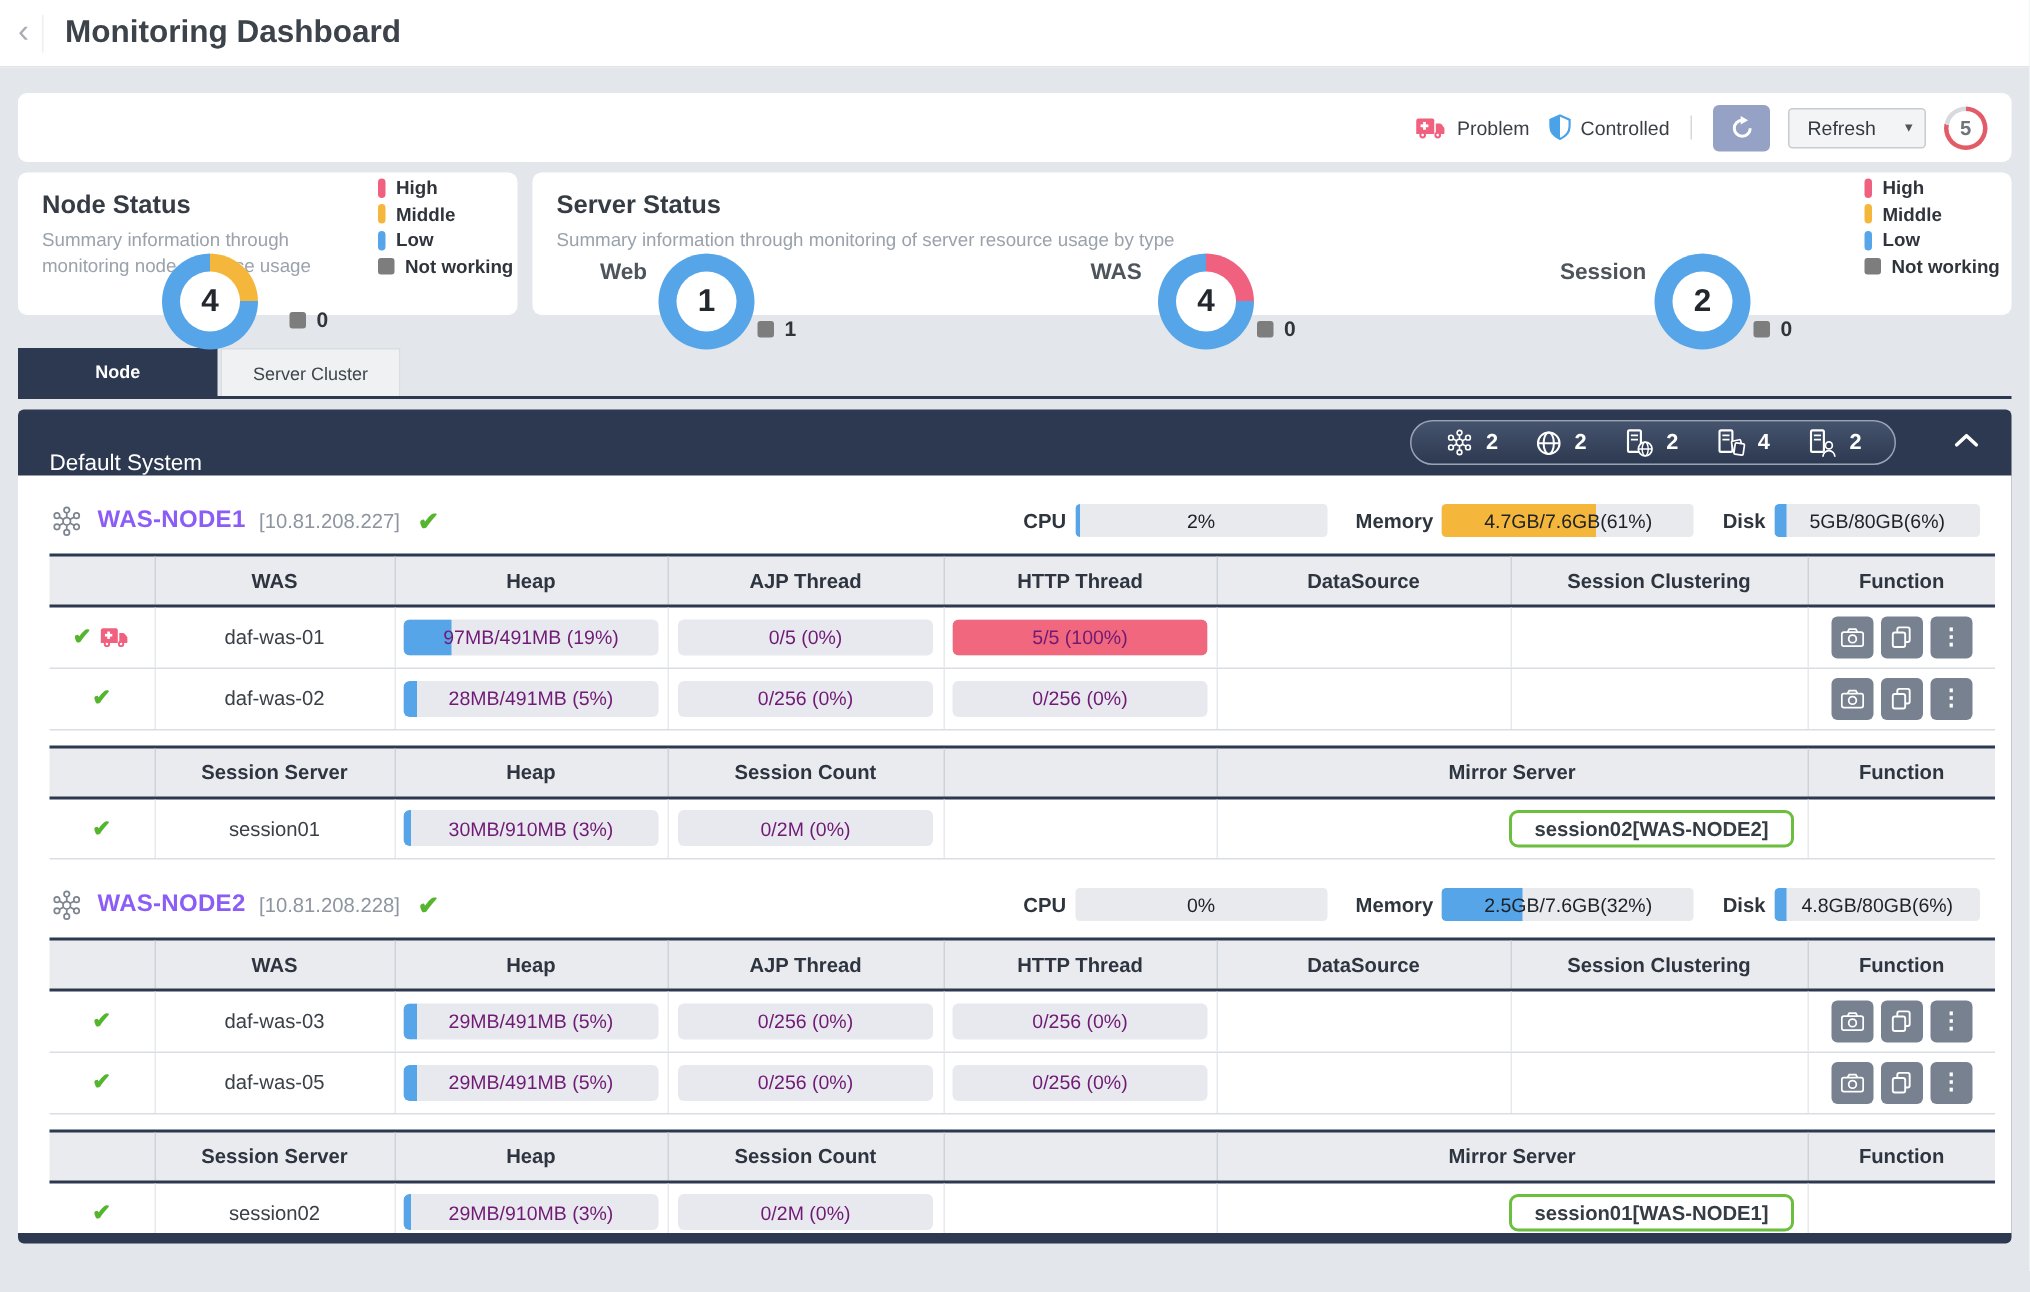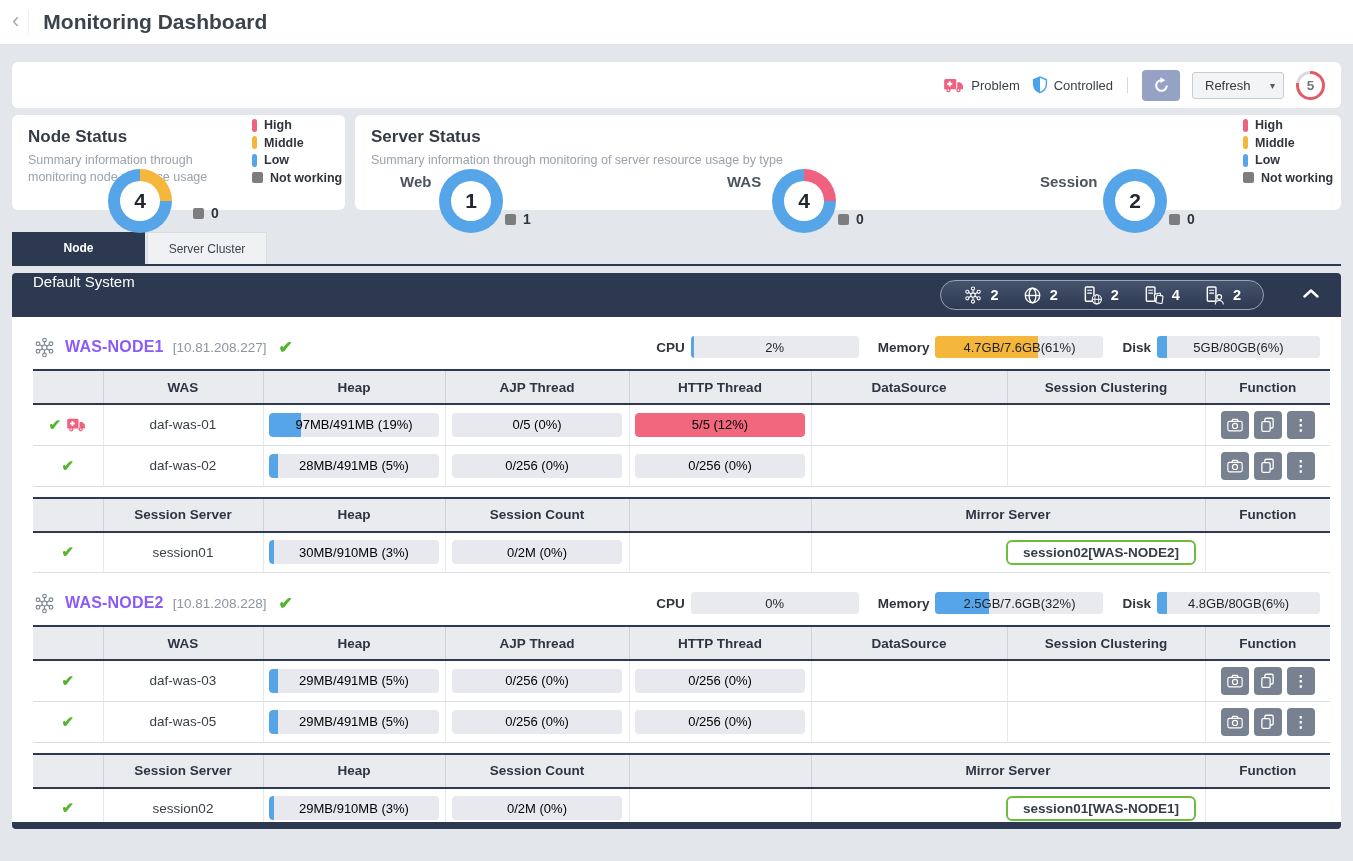--- a/index.html
+++ b/index.html
@@ -52,53 +52,53 @@
 
   
   .tabs { display:flex; height:32px; }
   .tab { height:32px; display:flex; align-items:center; justify-content:center; font-size:12px; cursor:pointer; }
   .tab.active { width:133px; background:#2c3950; color:#fff; font-weight:700; }
   .tab.inactive { width:120px; background:#eff1f3; color:#3f454d; border:1px solid #d9dce1; border-bottom:none; margin-left:2px; }
   .tab-underline { height:2px; background:#2c3950; }
 
   
   .system-panel { margin-top:7px; background:#2c3950; border-radius:4px; height:556px; position:relative; padding-bottom:7px; }
-  .sys-header { height:44px; display:flex; align-items:flex-start; position:relative; padding-left:21px;border-radius:14px; }
+  .sys-header { height:44px; display:flex; align-items:flex-end; position:relative; padding-left:21px;border-radius:14px; }
   .sys-title { color:#fff; font-size:15px; }
   .sys-pill { position:absolute; right:77px; top:7px; height:30px; border-radius:16px; border:1px solid #99a3b6; background:linear-gradient(#46536d,#2c3950); display:flex; align-items:center; gap:24px; padding:0 22px; }
   .counter { display:flex; align-items:center; gap:8px; color:#fff; font-size:14.5px; font-weight:700; }
   .collapse-btn { position:absolute; right:18px; top:12px; background:none; border:none; cursor:pointer; padding:4px; }
   .sys-body { background:#fff; height:505px; padding:8px 21px 0; overflow:hidden; }
 
   
   .node-header { height:44px; display:flex; align-items:center; }
   .node-name { font-size:16px; font-weight:700; color:#8b5cf6; margin-left:9px; letter-spacing:.2px; }
   .node-ip { font-size:13.5px; color:#8d959f; margin-left:9px; }
   .check { color:#56b52e; font-size:15px; font-weight:700; line-height:1; }
   .node-header .check { margin-left:12px; font-size:17px; }
   .gauges { margin-left:auto; display:flex; align-items:center; }
   .g-label { font-size:13.5px; font-weight:700; color:#2f353d; margin-right:6px; }
   .gauge { width:168px; height:22px; background:#e8eaee; border-radius:3px; position:relative; overflow:hidden; margin-right:19px; }
-  .gauge.last { width:163px; margin-right:0; }
+  .gauge.last { width:137px; margin-right:0; }
   .gauge .fill { position:absolute; left:0; top:0; bottom:0; border-radius:3px 0 0 3px; }
   .g-text { position:absolute; inset:0; display:flex; align-items:center; justify-content:center; font-size:13px; color:#1e2126; z-index:1; }
 
   
   table.mon { width:100%; border-collapse:collapse; table-layout:fixed; }
   .tbl-was { margin-bottom:10px; }
   .tbl-session { margin-bottom:8px; }
   .mon th { height:34px; background:#e9ebef; font-size:13.5px; font-weight:700; color:#2e3540; border-top:2px solid #2c3950; border-bottom:2px solid #2c3950; border-left:1px solid #ccd1da; }
   .mon th:first-child { border-left:none; }
   .mon td { height:41px; border-bottom:1px solid #dadde3; border-left:1px solid #e6e9ed; font-size:13.5px; color:#3a4047; text-align:center; vertical-align:middle; padding:0; }
   .mon td:first-child { border-left:none; }
   .status-wrap { display:inline-flex; align-items:center; gap:5px; }
   .pill { width:170px; height:24px; margin:0 auto; background:#e7e9ee; border-radius:4px; position:relative; overflow:hidden; }
   .pill .fill { position:absolute; left:0; top:0; bottom:0; background:#55a5e8; border-radius:4px 0 0 4px; }
   .pill.alert .fill { background:#f0677e; border-radius:4px; }
-  .p-text { position:absolute; inset:0; display:flex; align-items:center; justify-content:center; font-size:13px; color:#000000; z-index:1; }
+  .p-text { position:absolute; inset:0; display:flex; align-items:center; justify-content:center; font-size:13px; color:#701a75; z-index:1; }
   .fn-btns { display:flex; justify-content:center; gap:5px; }
   .fn-btn { width:28px; height:28px; border:none; border-radius:4px; background:#78818f; display:flex; align-items:center; justify-content:center; cursor:pointer; padding:0; }
   .kebab-glyph { color:#fff; font-size:15px; font-weight:700; line-height:1; }
   .mirror-pill { display:inline-block; border:2px solid #6cbe3e; border-radius:6px; padding:3px 15px; font-size:13.5px; font-weight:700; color:#363c44; transform:translateX(93px); background:#fff; }
   svg { display:block; }
 </style>
 </head>
 <body>
 
 <header class="topbar">
@@ -378,21 +378,21 @@
               </td>
           <td>
                 <div class="pill">
                   <div class="fill" style="width: 0%;"></div>
                   <span class="p-text">0/5 (0%)</span>
                 </div>
               </td>
           <td>
                 <div class="pill alert">
                   <div class="fill" style="width: 100%;"></div>
-                  <span class="p-text">5/5 (12%)</span>
+                  <span class="p-text">5/5 (100%)</span>
                 </div>
               </td>
           <td></td>
           <td></td>
           <td>
                 <div class="fn-btns">
             <button class="fn-btn">
                     <svg width="16" height="14" viewBox="0 0 22 19">
                       <rect x="1.2" y="4.5" width="19.6" height="13" rx="2" fill="none" stroke="#fff" stroke-width="1.6"></rect>
                       <path d="M6.5 4.5 L8 1.8 h6 l1.5 2.7" fill="none" stroke="#fff" stroke-width="1.6"></path>

